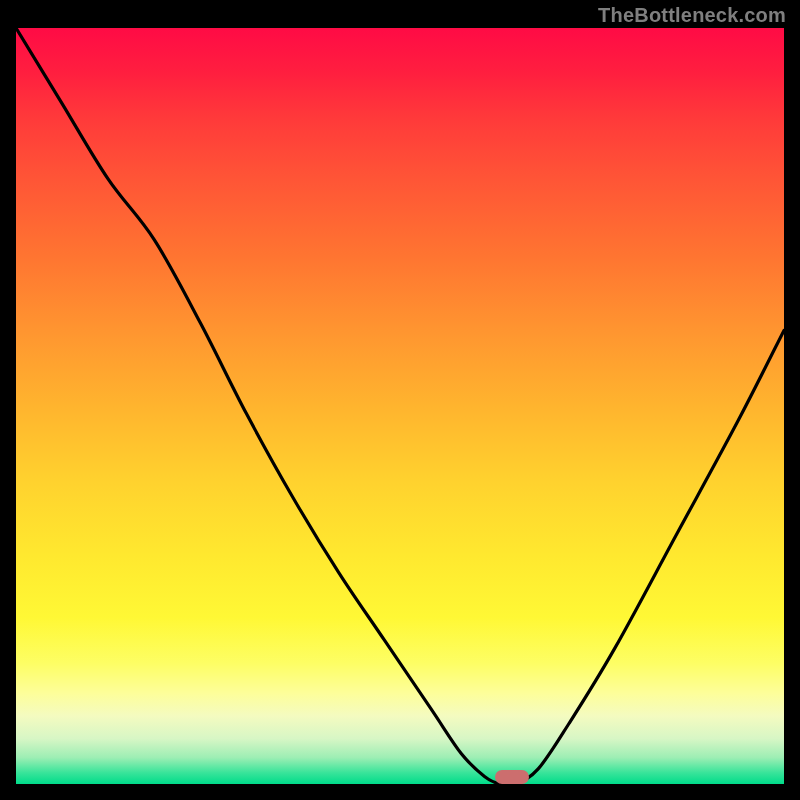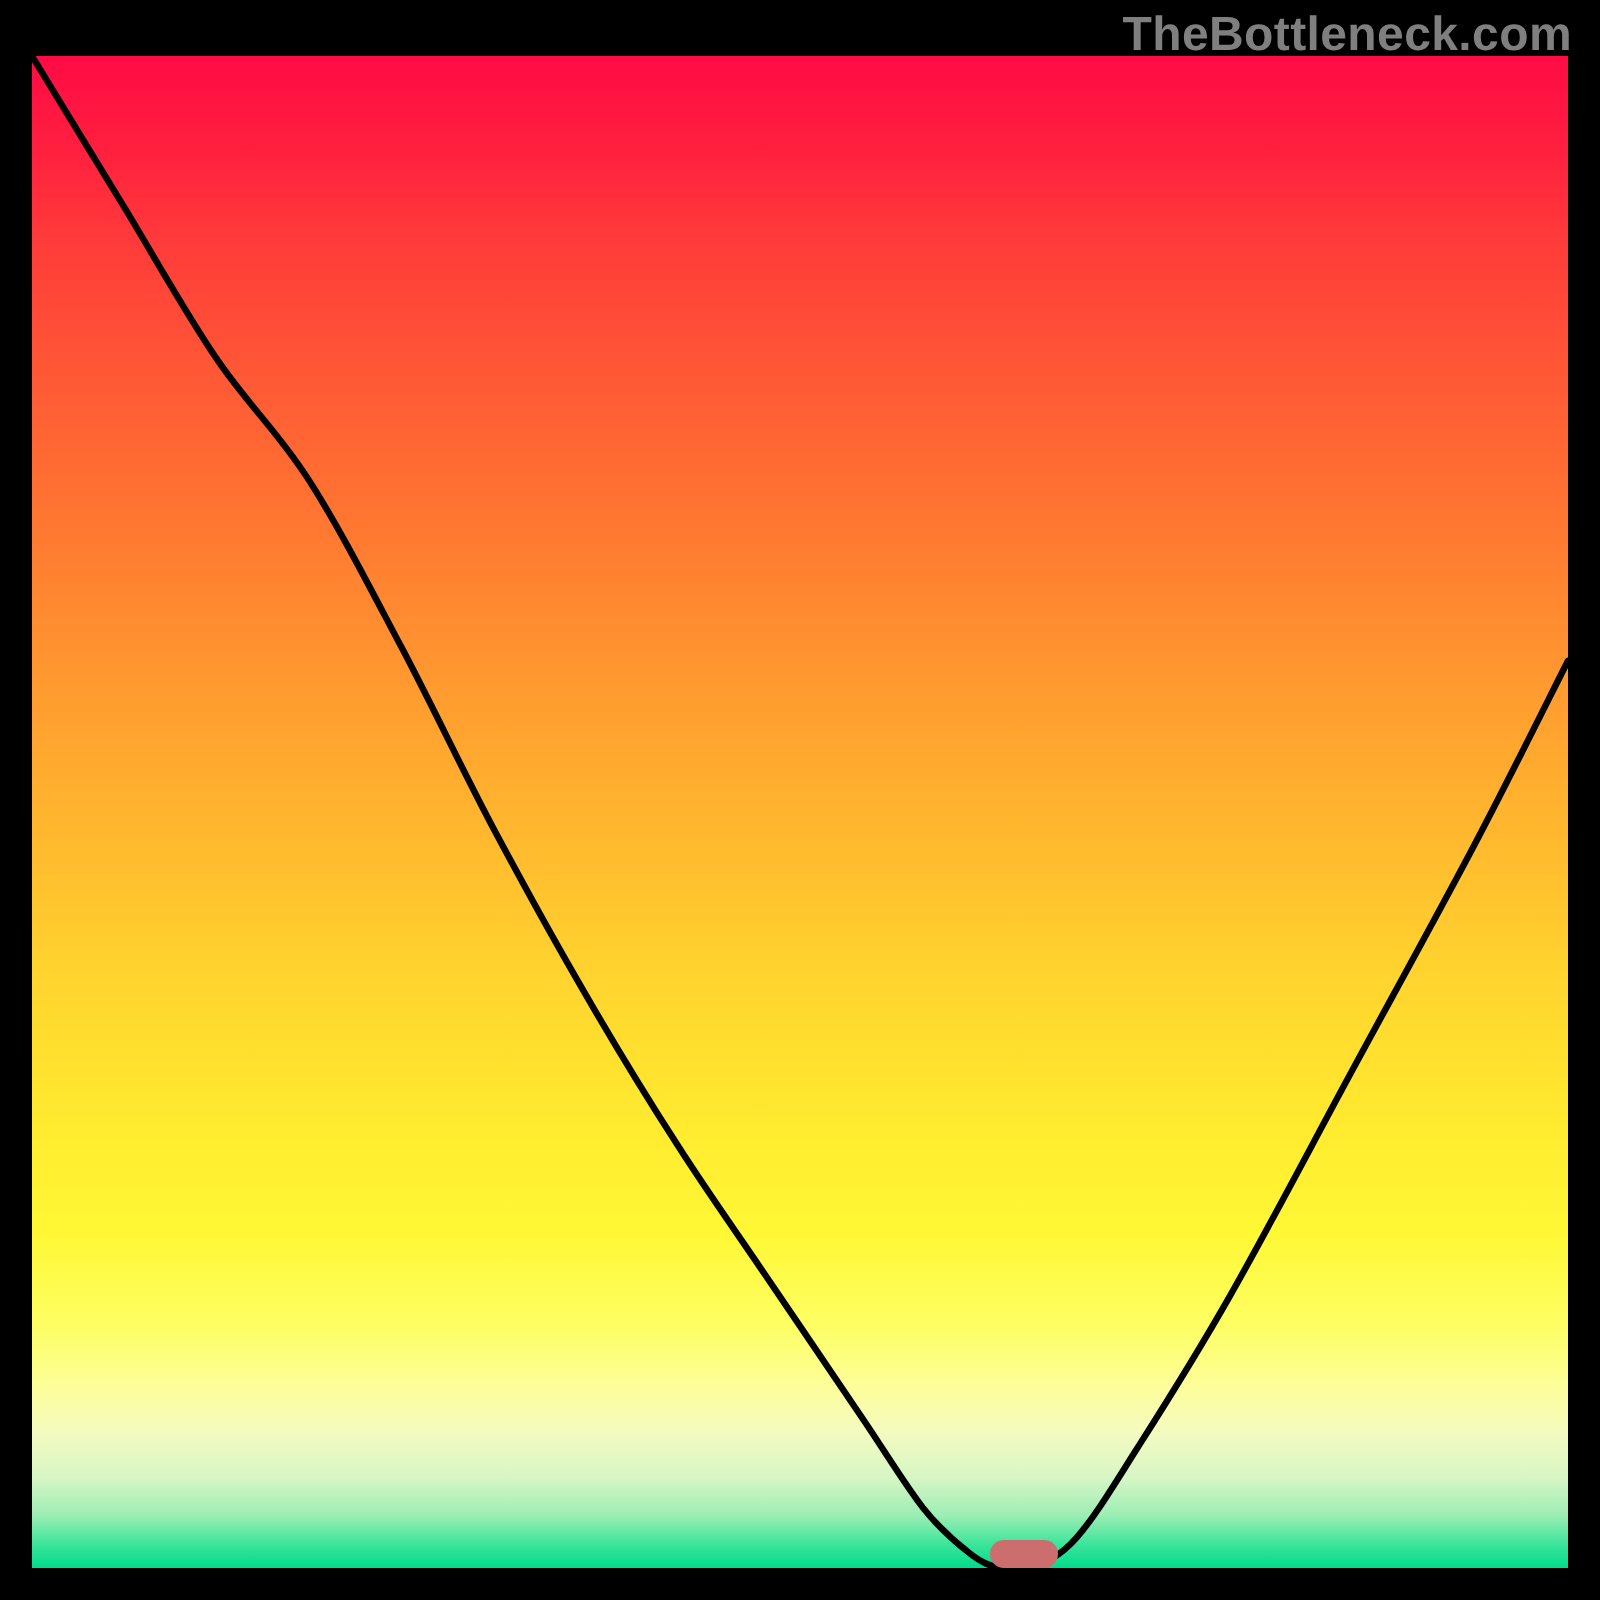--- a/index.html
+++ b/index.html
@@ -43,21 +43,21 @@
       #9deeb4 96.5%,
       #39e49a 98.5%,
       #00dc8a 100%
     );
   }
   .attribution {
     position: absolute;
     top: 4px;
     right: 14px;
     font-family: Arial, Helvetica, sans-serif;
-    font-size: 24px;
+    font-size: 20px;
     font-weight: 600;
     color: #7f7f7f;
     letter-spacing: 0.2px;
   }
   .curve {
     position: absolute;
     left: 16px;
     top: 28px;
     width: 768px;
     height: 756px;

